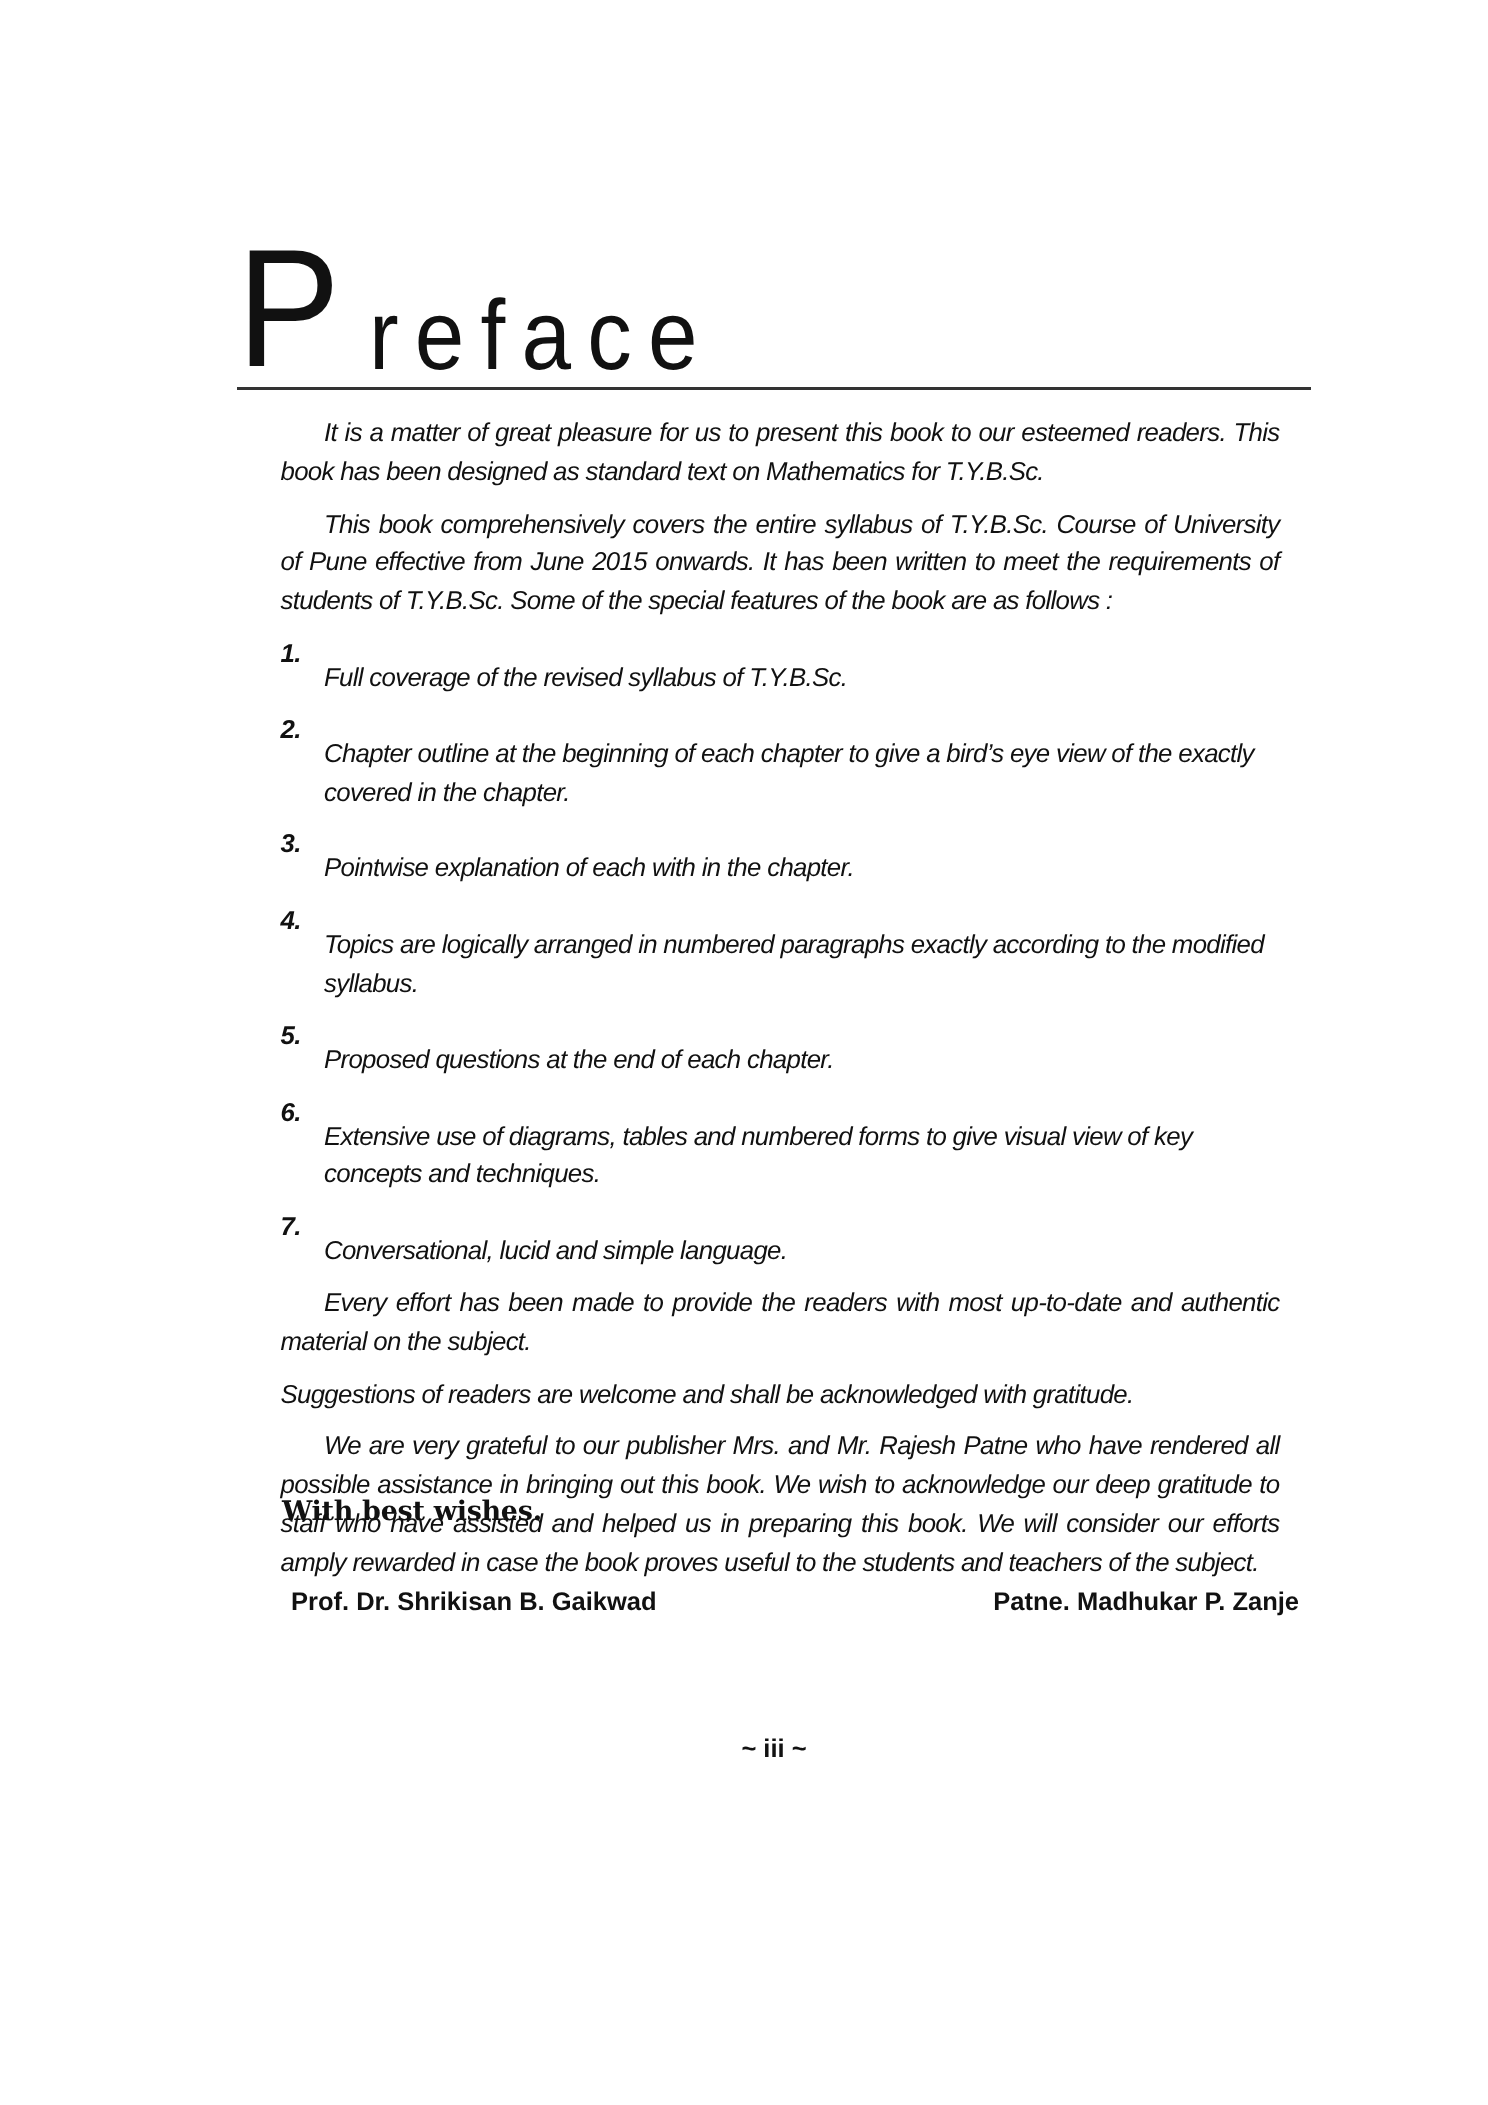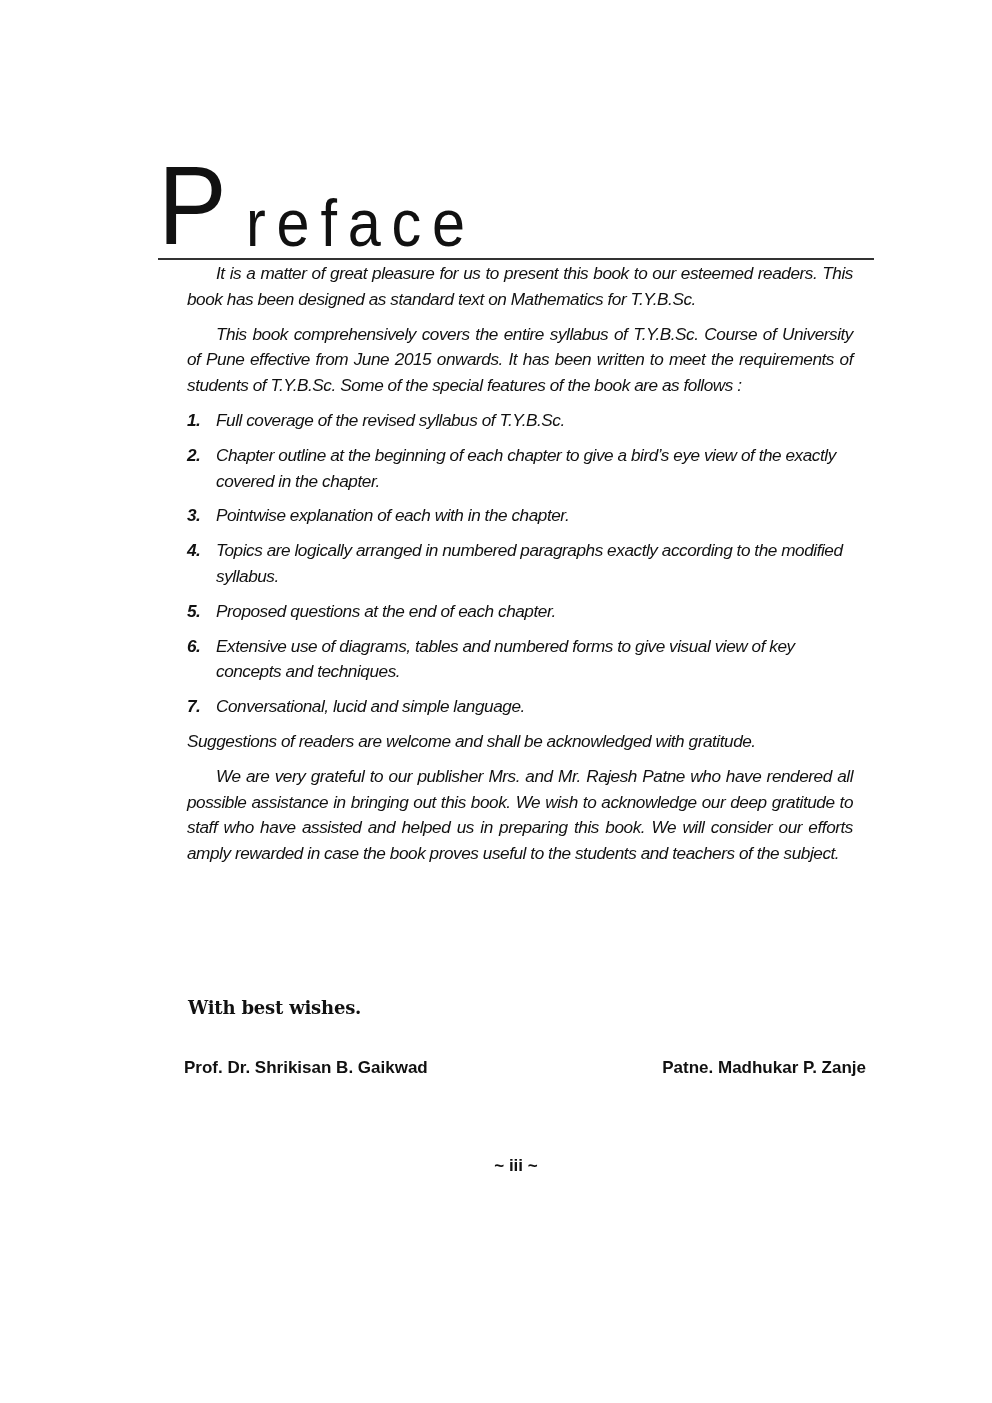--- a/index.html
+++ b/index.html
@@ -41,21 +41,21 @@
       top: 38px;
       font-size: 66px;
       line-height: 70px;
       letter-spacing: 12px;
       transform: scaleX(0.9);
       transform-origin: left top;
     }
     .body-text {
       position: absolute;
       left: 187px;
-      top: 261px;
+      top: 276px;
       width: 666px;
       font-family: "Liberation Sans", sans-serif;
       font-style: italic;
       font-size: 17.2px;
       line-height: 25.8px;
       letter-spacing: -0.45px;
     }
     .para {
       margin: 0 0 9px 0;
       text-align: justify;
@@ -70,38 +70,39 @@
     .feature-item {
       display: flex;
       margin: 0 0 9px 0;
     }
     .feature-num {
       flex: 0 0 29px;
       font-weight: bold;
     }
     .feature-text {
       flex: 1;
+      margin-top: 16px;
     }
     .closing {
       position: absolute;
       left: 188px;
       top: 997px;
       font-family: "DejaVu Serif", serif;
       font-weight: bold;
       font-size: 18px;
       letter-spacing: -0.2px;
     }
     .signature {
       position: absolute;
       top: 1058px;
       font-family: "Liberation Sans", sans-serif;
       font-weight: bold;
       font-size: 17px;
     }
-    .signature.left { left: 184px; }
+    .signature.left { left: 194px; }
     .signature.right { right: 126px; }
     .page-number {
       position: absolute;
       left: 0;
       width: 1032px;
       top: 1156px;
       text-align: center;
       font-family: "Liberation Sans", sans-serif;
       font-weight: bold;
       font-size: 17px;
@@ -143,20 +144,21 @@
     <li class="feature-item">
       <span class="feature-num">6.</span>
       <span class="feature-text">Extensive use of diagrams, tables and numbered forms to give visual view of key concepts and techniques.</span>
     </li>
     <li class="feature-item">
       <span class="feature-num">7.</span>
       <span class="feature-text">Conversational, lucid and simple language.</span>
     </li>
   </ol>
 
+  <p class="para">Every effort has been made to provide the readers with most up-to-date and authentic material on the subject.</p>
   <p class="para no-indent">Suggestions of readers are welcome and shall be acknowledged with gratitude.</p>
   <p class="para">We are very grateful to our publisher Mrs. and Mr. Rajesh Patne who have rendered all possible assistance in bringing out this book. We wish to acknowledge our deep gratitude to staff who have assisted and helped us in preparing this book. We will consider our efforts amply rewarded in case the book proves useful to the students and teachers of the subject.</p>
 </div>
 
 <div class="closing">With best wishes.</div>
 
 <div class="signature left">Prof. Dr. Shrikisan B. Gaikwad</div>
 <div class="signature right">Patne. Madhukar P. Zanje</div>
 
 <div class="page-number">~ iii ~</div>

